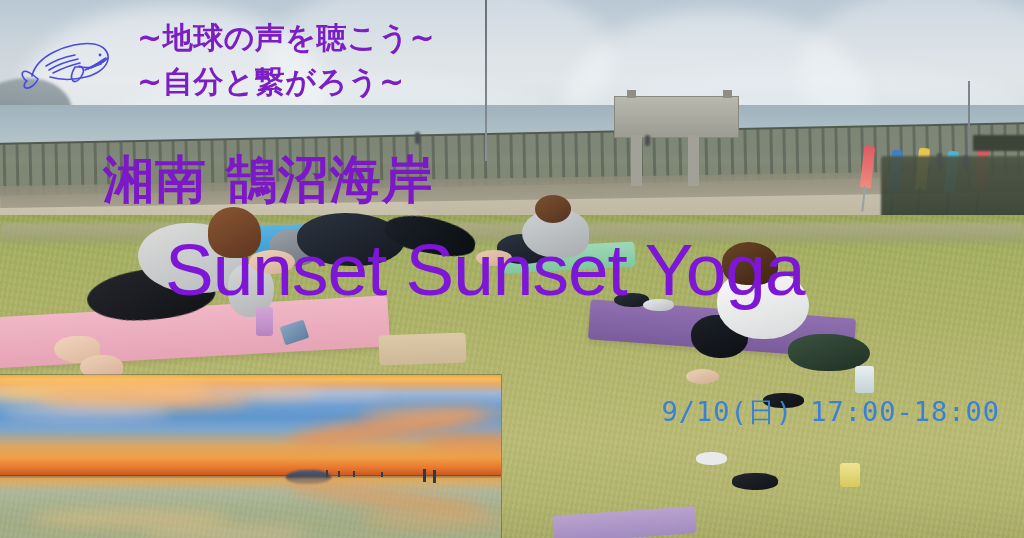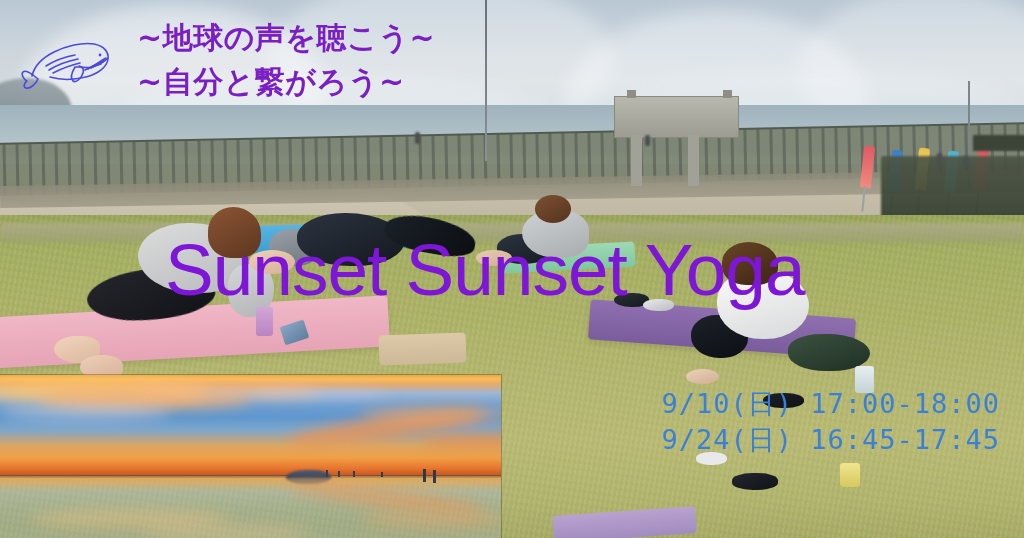--- a/index.html
+++ b/index.html
@@ -336,21 +336,21 @@
     position: absolute; left: 165px; top: 233px;
     font-family: "Liberation Sans", "DejaVu Sans", sans-serif;
     font-weight: 400;
     font-size: 73px;
     letter-spacing: -1px;
     white-space: nowrap;
     line-height: 1;
   }
 
   .schedule {
-    position: absolute; right: 24px; top: 386px;
+    position: absolute; right: 24px; top: 394px;
     text-align: left;
     line-height: 1.34;
     white-space: nowrap;
   }
   .sched-line {
     font-family: "DejaVu Sans Mono", "Liberation Mono", monospace;
     font-size: 27px;
     letter-spacing: 1px;
     display: block;
   }
@@ -582,26 +582,26 @@
         <path d="M26 44 C34 39 44 35 55 33"></path>
         <path d="M29 48 C37 43 48 39 58 37"></path>
         <path d="M33 51 C41 47 51 43 60 41"></path>
       </g>
     </svg>
   </div>
 
   <div class="tagline tagline-1" style="color:#7b1fc4">~地球の声を聴こう~</div>
   <div class="tagline tagline-2" style="color:#7b1fc4">~自分と繋がろう~</div>
 
+  <div class="subtitle-jp" style="color:#7d18c8">湘南 鵠沼海岸</div>
 
   <div class="main-title" style="color:#7d16d6">Sunset Sunset Yoga</div>
 
   <div class="schedule">
     <span class="sched-line" style="color:#3a80d6">9/10(日) 17:00-18:00</span>
-    <span class="sched-line" style="color:#3a80d6">9/24(日) 16:45-17:45</span>
   </div>
 
   <div class="inset">
     <div class="ins-sky"></div>
     <div class="ins-cloud icl1"></div>
     <div class="ins-cloud icl2"></div>
     <div class="ins-cloud icl3"></div>
     <div class="ins-cloud icl4"></div>
     <div class="ins-cloud icl7"></div>
     <div class="ins-cloud icl5"></div>

